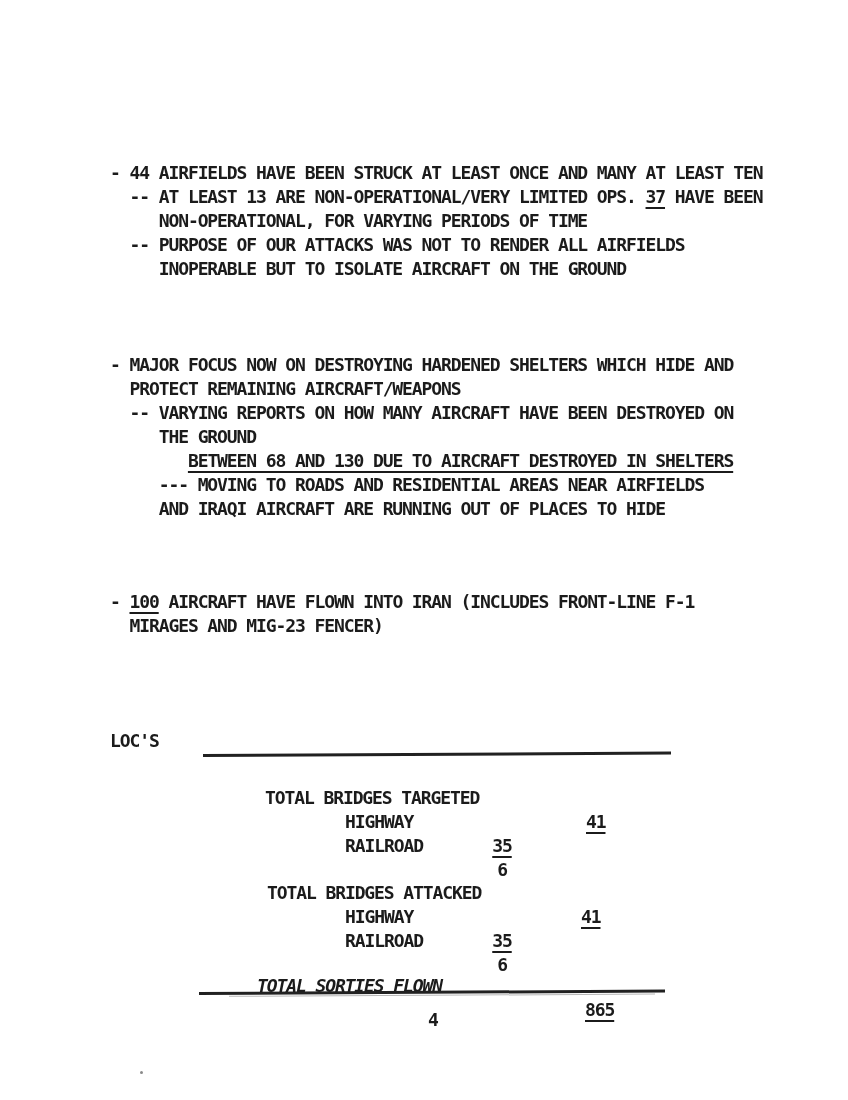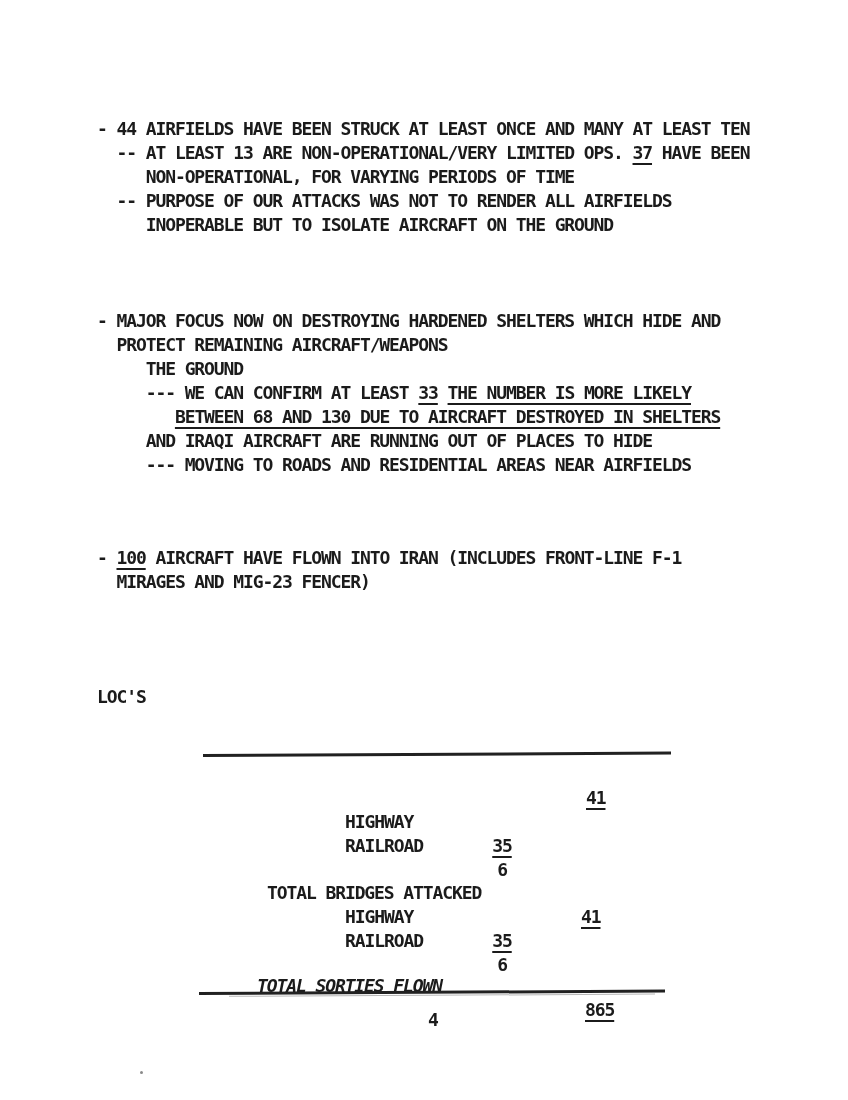--- a/index.html
+++ b/index.html
@@ -6,21 +6,21 @@
   .page {
     position: relative;
     width: 848px;
     height: 1100px;
     background: #ffffff;
     overflow: hidden;
     font-family: "DejaVu Sans Mono", "Liberation Mono", monospace;
     font-weight: 700;
     color: #1b1b1b;
   }
-  .block { position: absolute; left: 97px; }
+  .block { position: absolute; left: 110px; margin-top: 44px; }
   .ln {
     white-space: pre;
     font-size: 18px;
     letter-spacing: -1.1px;
     line-height: 24px;
     height: 24px;
   }
   .u {
     text-decoration: underline;
     text-decoration-thickness: 2px;
@@ -62,41 +62,42 @@
     <div class="ln">- 44 AIRFIELDS HAVE BEEN STRUCK AT LEAST ONCE AND MANY AT LEAST TEN</div>
     <div class="ln"><span>  -- AT LEAST 13 ARE NON-OPERATIONAL/VERY LIMITED OPS. </span><span class="u">37</span><span> HAVE BEEN</span></div>
     <div class="ln">     NON-OPERATIONAL, FOR VARYING PERIODS OF TIME</div>
     <div class="ln">  -- PURPOSE OF OUR ATTACKS WAS NOT TO RENDER ALL AIRFIELDS</div>
     <div class="ln">     INOPERABLE BUT TO ISOLATE AIRCRAFT ON THE GROUND</div>
   </div>
 
   <div class="block" style="top:309px">
     <div class="ln">- MAJOR FOCUS NOW ON DESTROYING HARDENED SHELTERS WHICH HIDE AND</div>
     <div class="ln">  PROTECT REMAINING AIRCRAFT/WEAPONS</div>
+    <div class="ln">  -- VARYING REPORTS ON HOW MANY AIRCRAFT HAVE BEEN DESTROYED ON</div>
     <div class="ln">     THE GROUND</div>
-    <div class="ln"><span>     --- WE CAN CONFIRM AT LEAST </span><span class="u">33</span><span> </span><span class="u">THE NUMBER IS MORE LIKELY</span></div>
     <div class="ln"><span>        </span><span class="u">BETWEEN 68 AND 130 DUE TO AIRCRAFT DESTROYED IN SHELTERS</span></div>
+    <div class="ln">     --- MOVING TO ROADS AND RESIDENTIAL AREAS NEAR AIRFIELDS</div>
     <div class="ln">     AND IRAQI AIRCRAFT ARE RUNNING OUT OF PLACES TO HIDE</div>
-    <div class="ln">     --- MOVING TO ROADS AND RESIDENTIAL AREAS NEAR AIRFIELDS</div>
   </div>
 
   <div class="block" style="top:546px">
     <div class="ln"><span>- </span><span class="u">100</span><span> AIRCRAFT HAVE FLOWN INTO IRAN (INCLUDES FRONT-LINE F-1</span></div>
     <div class="ln">  MIRAGES AND MIG-23 FENCER)</div>
   </div>
 
 
   <div class="block" style="top:685px">
     <div class="ln">LOC'S</div>
   </div>
 
   <div>
     <div class="rule" style="left:203px; top:754px; width:468px;"></div>
 
     <div class="trow" style="left:0; top:762px; width:848px;">
+      <span class="tlabel" style="left:265px;">TOTAL BRIDGES TARGETED</span>
       <span class="tval u" style="left:586px;">41</span>
     </div>
     <div class="trow" style="left:0; top:786px; width:848px;">
       <span class="tlabel" style="left:345px;">HIGHWAY</span>
       <span class="tval" style="left:479px;"><span class="subval u">35</span></span>
     </div>
     <div class="trow" style="left:0; top:810px; width:848px;">
       <span class="tlabel" style="left:345px;">RAILROAD</span>
       <span class="tval" style="left:479px;"><span class="subval">6</span></span>
     </div>

